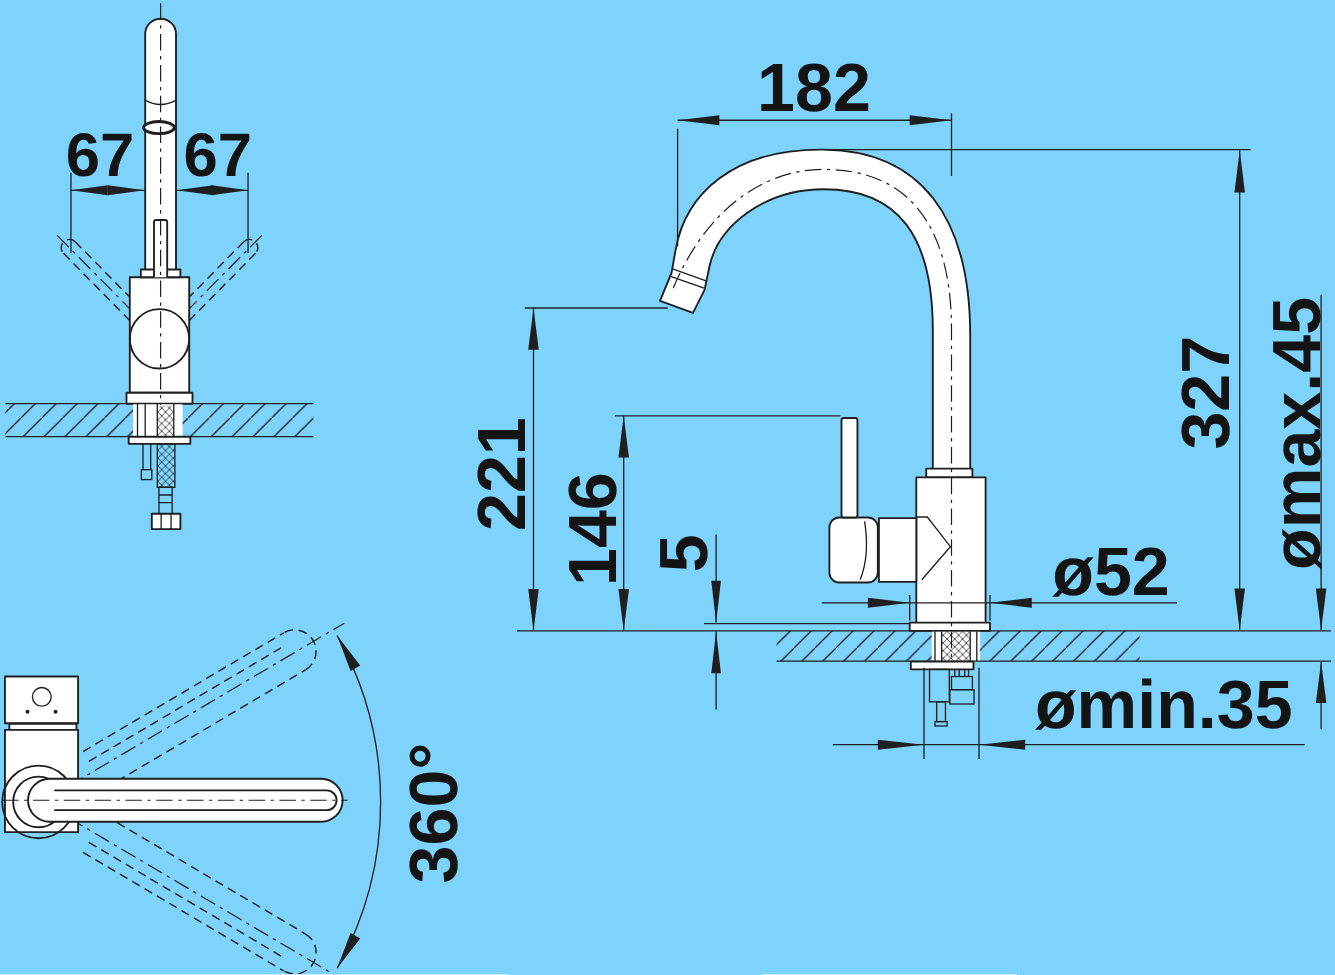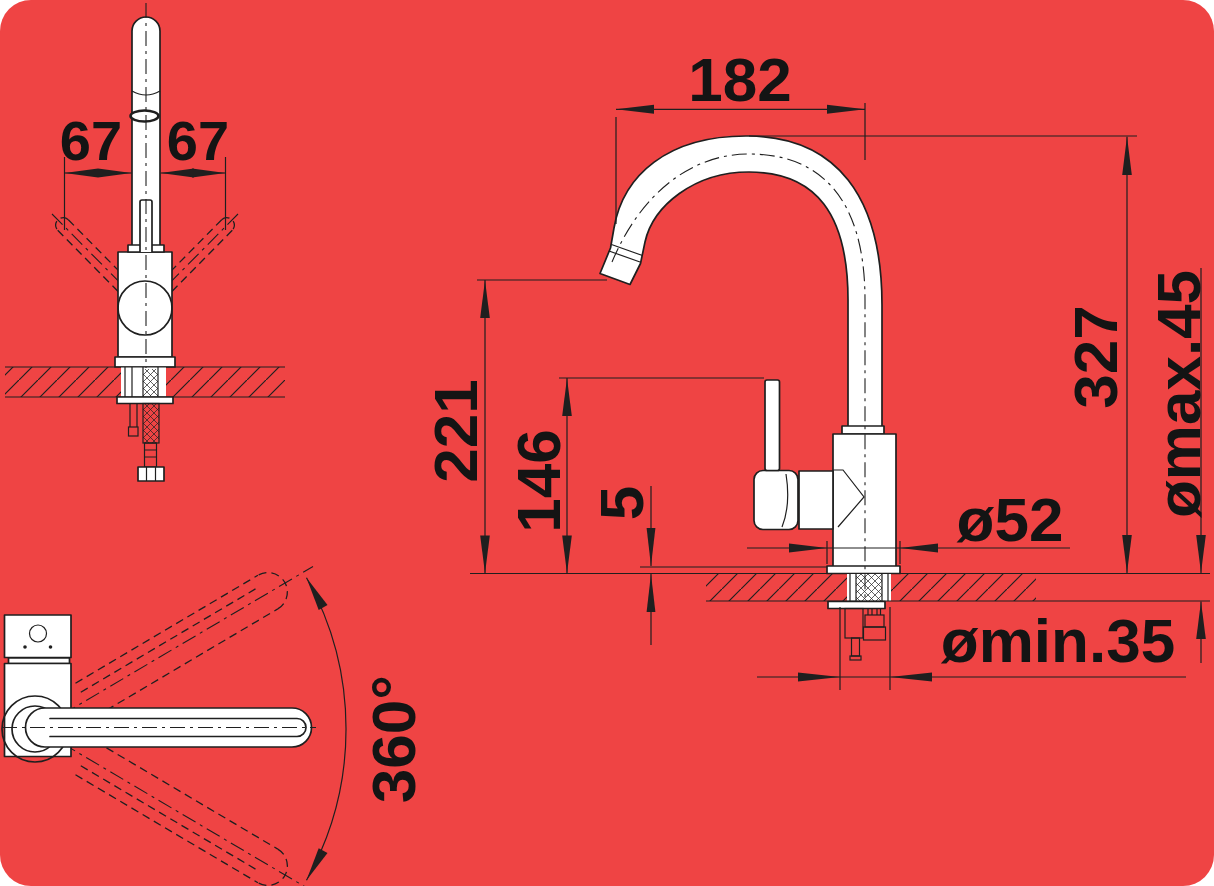--- a/index.html
+++ b/index.html
@@ -1,16 +1,16 @@
 <!DOCTYPE html>
 <html><head>
 <meta charset="utf-8">
 <style>
   html,body{margin:0;padding:0;background:#ffffff;}
-  .stage{width:1214px;height:886px;position:relative;background:#ef4444;overflow:hidden;border-radius:31px;}
+  .stage{width:1214px;height:886px;position:relative;background:#7dd3fc;overflow:hidden;}
   svg{display:block;}
   text{font-family:"Liberation Sans","DejaVu Sans",sans-serif;font-weight:bold;fill:#141414;}
   .dim-num{font-size:62px;}
   .dim-num-small{font-size:56px;}
   .outline{stroke:#1f1f1f;stroke-width:1.7;fill:none;stroke-linecap:round;stroke-linejoin:round;}
   .outline-fill{stroke:#1f1f1f;stroke-width:1.7;fill:#ffffff;stroke-linejoin:round;}
   .thin{stroke:#1f1f1f;stroke-width:1.2;fill:none;}
   .cl{stroke:#1f1f1f;stroke-width:1.1;fill:none;stroke-dasharray:15 5 3 5;}
   .ph{stroke:#1f1f1f;stroke-width:1.3;fill:none;stroke-dasharray:8 5;}
   .arr{fill:#1f1f1f;stroke:none;}

